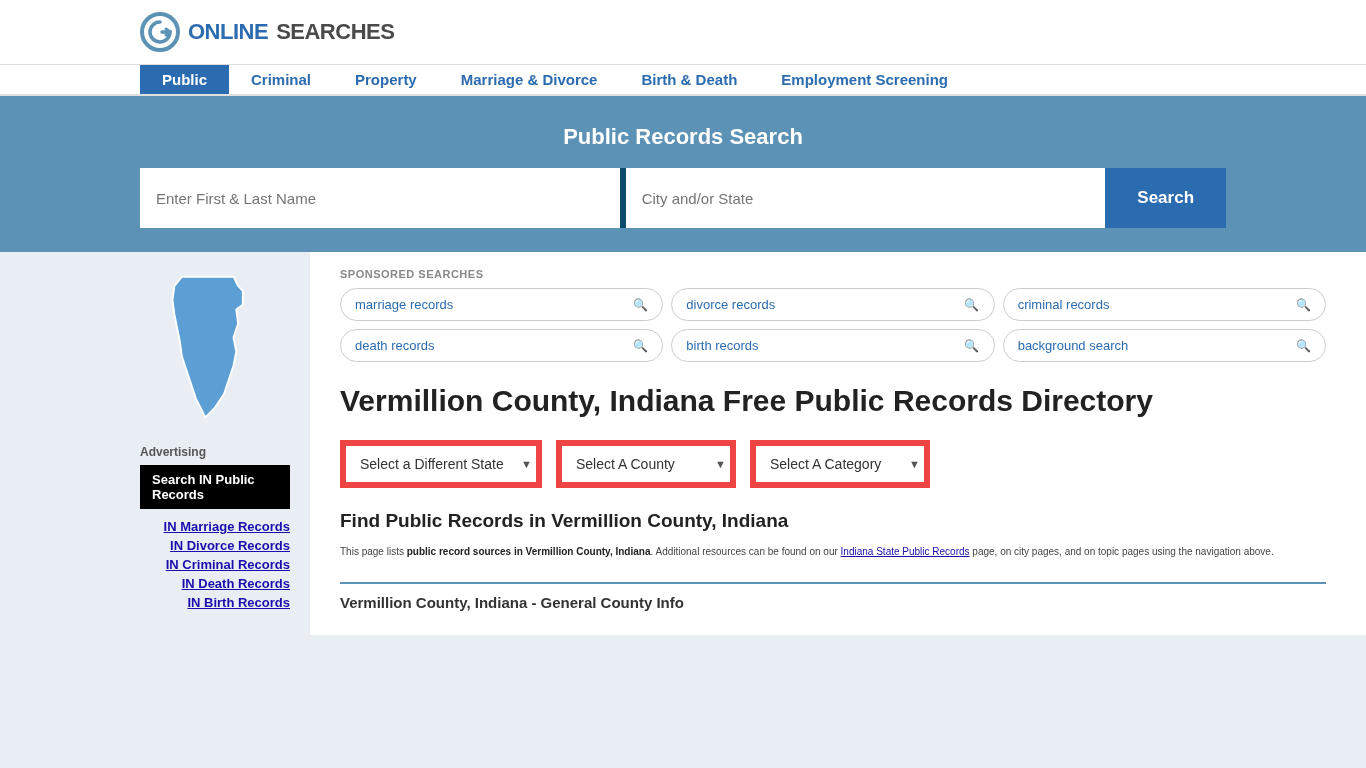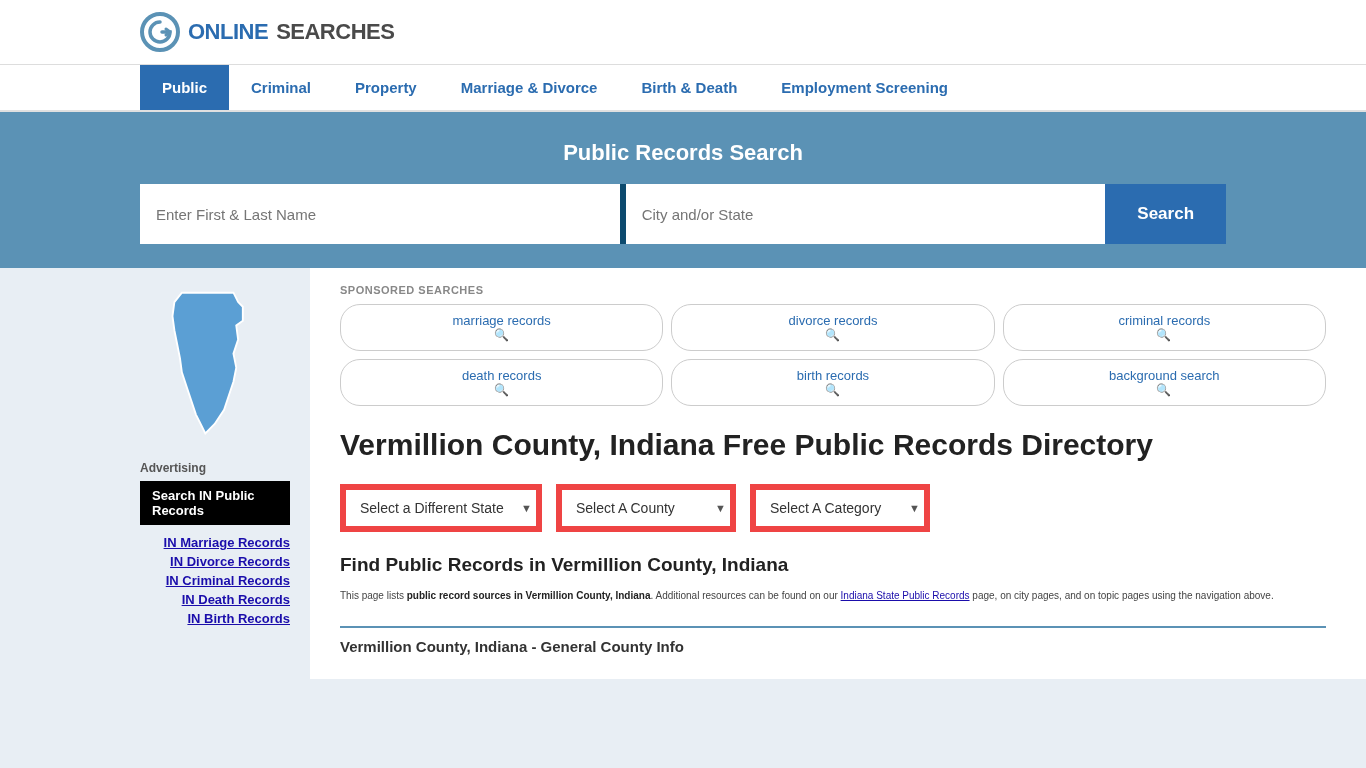--- a/index.html
+++ b/index.html
@@ -8,21 +8,21 @@
     
     .header { background: #fff; padding: 12px 140px; display: flex; align-items: center; border-bottom: 1px solid #ddd; }
     .logo { display: flex; align-items: center; gap: 8px; }
     .logo-icon { width: 40px; height: 40px; }
     .logo-text-online { font-size: 22px; font-weight: 900; color: #2b6cb0; letter-spacing: -0.5px; }
     .logo-text-searches { font-size: 22px; font-weight: 900; color: #4a4a4a; letter-spacing: -0.5px; }
 
     
     .nav { background: #fff; border-bottom: 2px solid #e0e0e0; }
     .nav-inner { display: flex; padding: 0 140px; }
-    .nav-item { padding: 14px 22px; font-size: 15px; font-weight: 600; color: #2b6cb0; cursor: pointer; text-decoration: none; }
+    .nav-item { padding: 6px 22px; font-size: 15px; font-weight: 600; color: #2b6cb0; cursor: pointer; text-decoration: none; }
     .nav-item.active { background: #2b6cb0; color: #fff; }
 
     
     .search-banner { background: #5b92b5; padding: 28px 140px 24px; }
     .search-banner-title { text-align: center; color: #fff; font-size: 22px; font-weight: 700; margin-bottom: 18px; }
     .search-form { display: flex; gap: 0; }
     .search-input { flex: 1; padding: 14px 16px; font-size: 15px; border: none; outline: none; color: #888; }
     .search-input:first-child { border-right: 6px solid #0c4a6e; }
     .search-btn { background: #2b6cb0; color: #fff; border: none; padding: 20px 32px; font-size: 17px; font-weight: 700; cursor: pointer; white-space: nowrap; }
 
@@ -36,21 +36,21 @@
     .ad-button { background: #000000; color: #fff; padding: 7px 12px; font-size: 13px; font-weight: 600; cursor: pointer; margin-bottom: 10px; display: inline-block; }
     .sidebar-links { display: flex; flex-direction: column; gap: 2px; }
     .sidebar-link { color: #1a0dab; font-size: 13px; font-weight: 600; text-decoration: underline; cursor: pointer; margin-bottom: 2px; text-align: right; }
 
     
     .content { flex: 1; padding: 16px 40px 24px 30px; background: #fff; }
 
     
     .sponsored-label { font-size: 11px; color: #888; font-weight: 600; letter-spacing: 0.5px; margin-bottom: 8px; }
     .search-pills { display: grid; grid-template-columns: 1fr 1fr 1fr; gap: 8px; margin-bottom: 20px; }
-    .search-pill { display: flex; align-items: center; justify-content: space-between; border: 1px solid #ccc; border-radius: 20px; padding: 8px 14px; background: #fff; cursor: pointer; flex-direction: column; }
+    .search-pill { display: flex; align-items: center; justify-content: space-between; border: 1px solid #ccc; border-radius: 20px; padding: 8px 14px; background: #fff; cursor: pointer; }
     .pill-text { color: #2b6cb0; font-size: 13px; font-weight: 500; }
     .pill-icon { color: #888; font-size: 12px; }
 
     
     .page-title { font-size: 30px; font-weight: 800; color: #222; line-height: 1.25; margin: 14px 0 20px; }
 
     
     .dropdowns-row { display: flex; gap: 14px; margin-bottom: 22px; }
     .dropdown-select { padding: 10px 14px; border: 6px solid #ef4444; background: #fff; font-size: 14px; color: #333; cursor: pointer; appearance: none; -webkit-appearance: none; padding-right: 32px; min-width: 180px; }
     .dropdown-wrapper { position: relative; display: inline-block; }

